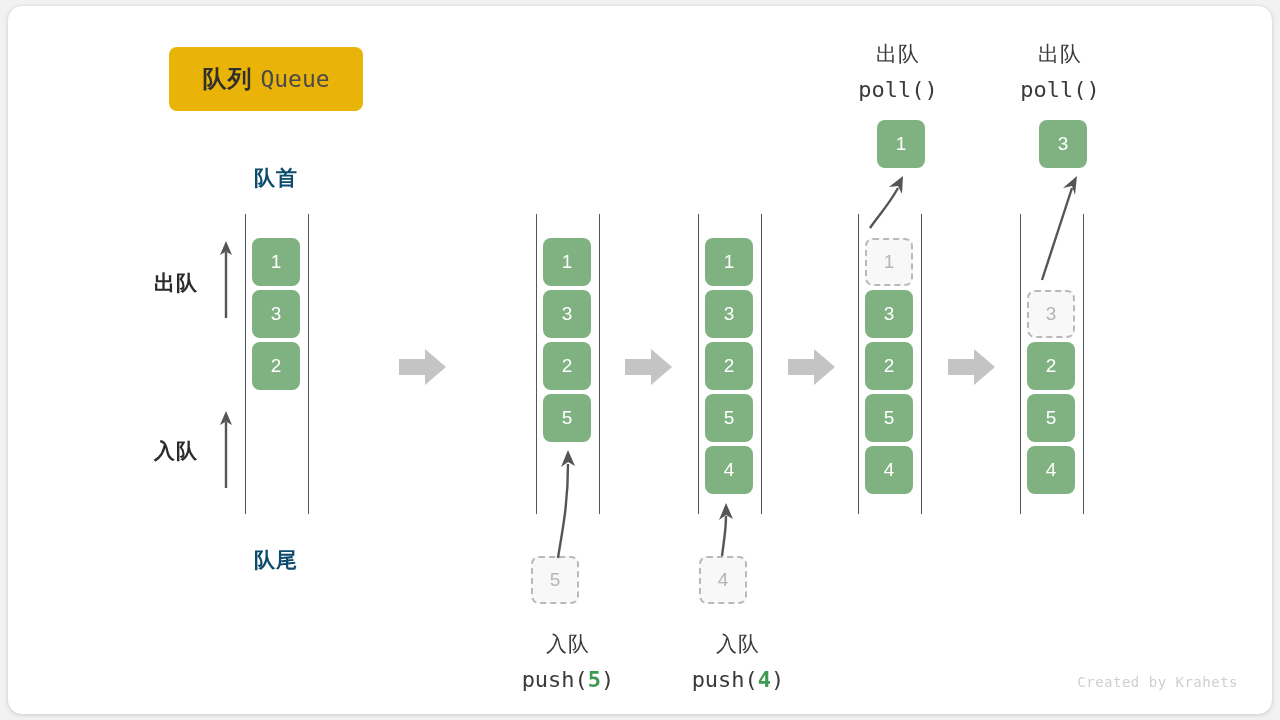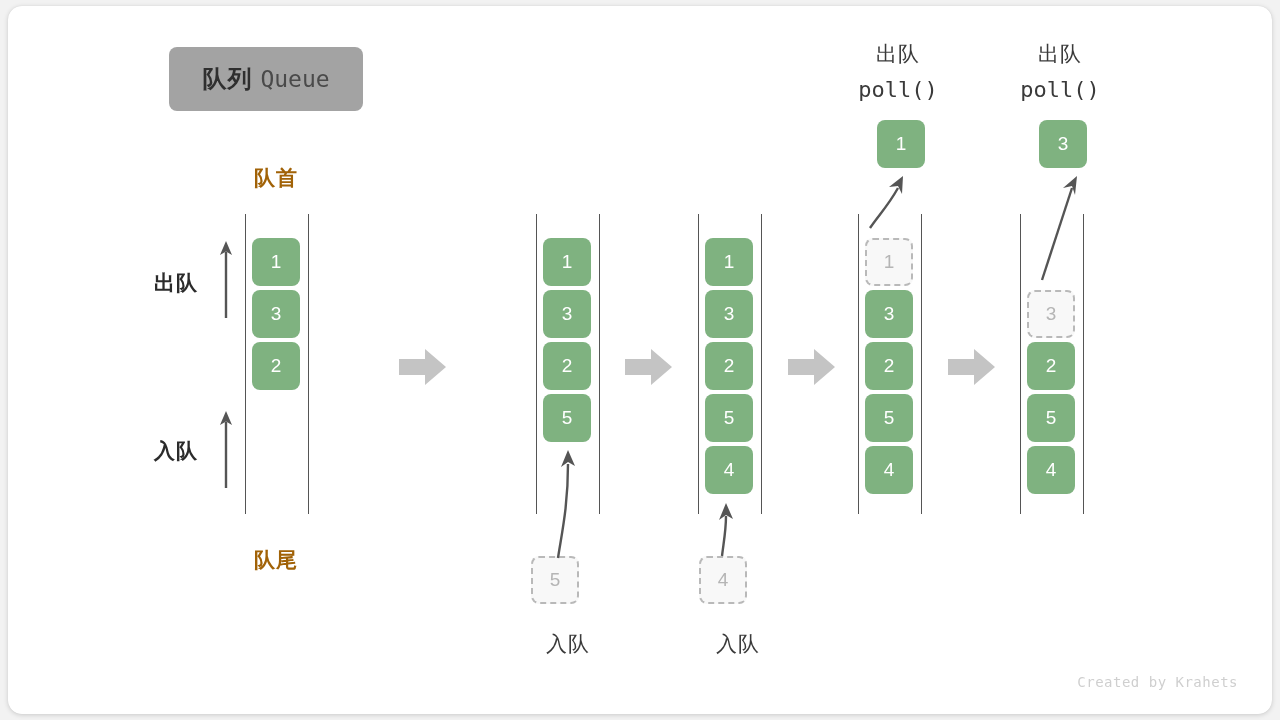--- a/index.html
+++ b/index.html
@@ -14,36 +14,36 @@
     width:1264px;height:708px;
     background:#ffffff;
     border-radius:14px;
     box-shadow:0 1px 5px rgba(0,0,0,.16), 0 0 1px rgba(0,0,0,.10);
   }
   .abs{position:absolute;}
 
   
   #title-chip{
     left:161px;top:41px;width:194px;height:64px;
-    background:#a3a3a3;border-radius:8px;
+    background:#eab308;border-radius:8px;
     display:flex;align-items:center;justify-content:center;
     white-space:nowrap;
   }
   #title-chip .cn{
     font-size:24px;font-weight:bold;color:#2f2f2f;
     letter-spacing:1px;
   }
   #title-chip .en{
     font-family:"DejaVu Sans Mono","Liberation Mono",monospace;
     font-size:23px;color:#4a4a4a;margin-left:8px;
   }
 
   
   .hdr-label{
-    font-size:21px;font-weight:bold;color:#a16207;
+    font-size:21px;font-weight:bold;color:#0c4a6e;
     letter-spacing:1px;white-space:nowrap;text-align:center;
   }
   .side-label{
     font-size:21px;font-weight:bold;color:#2b2b2b;
     letter-spacing:1px;white-space:nowrap;
   }
   .op-label{
     text-align:center;white-space:nowrap;line-height:36px;
   }
   .op-label .cn{
@@ -135,20 +135,21 @@
     <div class="abs cell" style="left:7px;top:180px;">5</div>
   </div>
 
   <div class="abs cell pending" style="left:523px;top:550px;">5</div>
   <svg class="abs" style="left:530px;top:430px;" width="60" height="125">
     <path d="M20 122 C 24 96, 30 70, 30 28" stroke="#555" stroke-width="2.4" fill="none"></path>
     <path d="M30 14 L37 30 L30 26 L23 31 Z" fill="#555"></path>
   </svg>
   <div class="abs op-label" style="left:450px;top:620px;width:220px;">
     <span class="cn">入队</span>
+    <span class="en"><span>push(</span><span class="num">5</span><span>)</span></span>
   </div>
 
   <svg class="abs" style="left:617px;top:343px;" width="48" height="36">
     <path d="M0 10 L26 10 L26 0 L47 18 L26 36 L26 26 L0 26 Z" fill="#c4c4c4"></path>
   </svg>
 
   <div class="abs" style="left:690px;top:208px;width:64px;height:300px;">
     <div class="abs rail" style="left:0px;top:0px;height:300px;"></div>
     <div class="abs rail" style="left:63px;top:0px;height:300px;"></div>
     <div class="abs cell" style="left:7px;top:24px;">1</div>
@@ -157,20 +158,21 @@
     <div class="abs cell" style="left:7px;top:180px;">5</div>
     <div class="abs cell" style="left:7px;top:232px;">4</div>
   </div>
   <div class="abs cell pending" style="left:691px;top:550px;">4</div>
   <svg class="abs" style="left:700px;top:484px;" width="40" height="70">
     <path d="M14 66 C 16 50, 18 40, 18 26" stroke="#555" stroke-width="2.4" fill="none"></path>
     <path d="M18 13 L25 29 L18 25 L11 30 Z" fill="#555"></path>
   </svg>
   <div class="abs op-label" style="left:620px;top:620px;width:220px;">
     <span class="cn">入队</span>
+    <span class="en"><span>push(</span><span class="num">4</span><span>)</span></span>
   </div>
 
   <svg class="abs" style="left:780px;top:343px;" width="48" height="36">
     <path d="M0 10 L26 10 L26 0 L47 18 L26 36 L26 26 L0 26 Z" fill="#c4c4c4"></path>
   </svg>
 
   <div class="abs op-label" style="left:800px;top:30px;width:180px;">
     <span class="cn">出队</span>
     <span class="en">poll()</span>
   </div>

